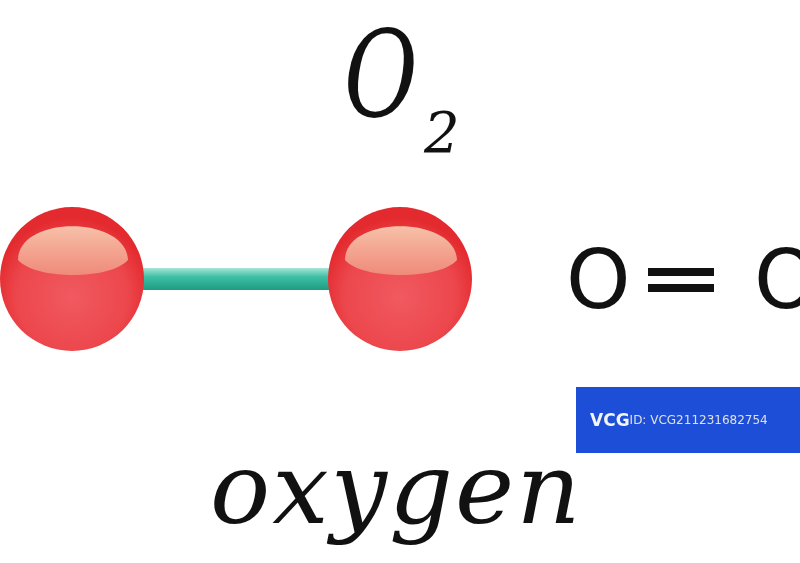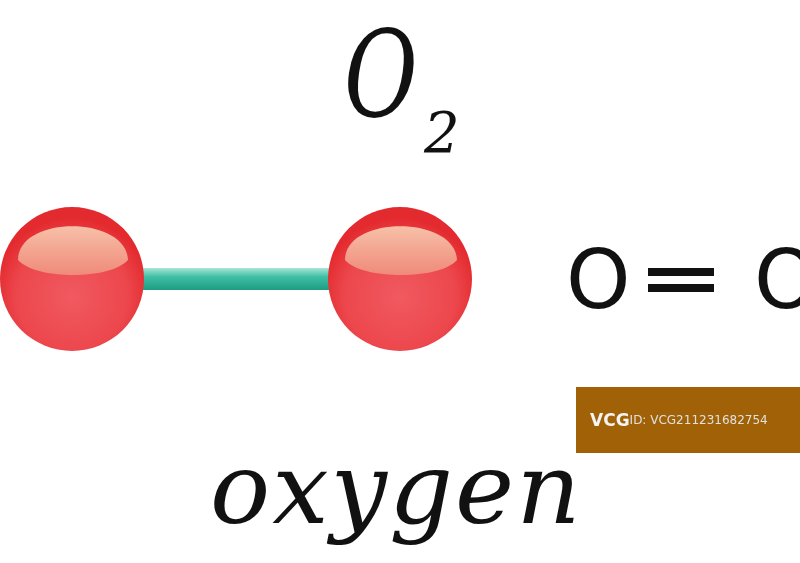--- a/index.html
+++ b/index.html
@@ -24,21 +24,21 @@
     }
     .structural .bond::before { top: 6px; }
     .structural .bond::after { bottom: 6px; }
     .name {
       position: absolute; left: 210px; top: 430px;
       font-family: "DejaVu Serif", serif; font-style: italic;
       font-size: 100px; color: #111; letter-spacing: 2px; text-align: right;
     }
     .watermark {
       position: absolute; left: 576px; top: 387px; width: 224px; height: 66px;
-      background: #a16207; display: flex; align-items: center;
+      background: #1d4ed8; display: flex; align-items: center;
       font-family: "DejaVu Sans", sans-serif; color: #e6e6e6;
     }
     .wm-logo { font-weight: bold; font-size: 17px; margin-left: 14px; color: #f4f4f4; }
     .wm-id { font-size: 12px; color: #e0e0e0; }
   </style>
 </head>
 <body>
 
 <div class="formula">
   <span class="main">O</span>

